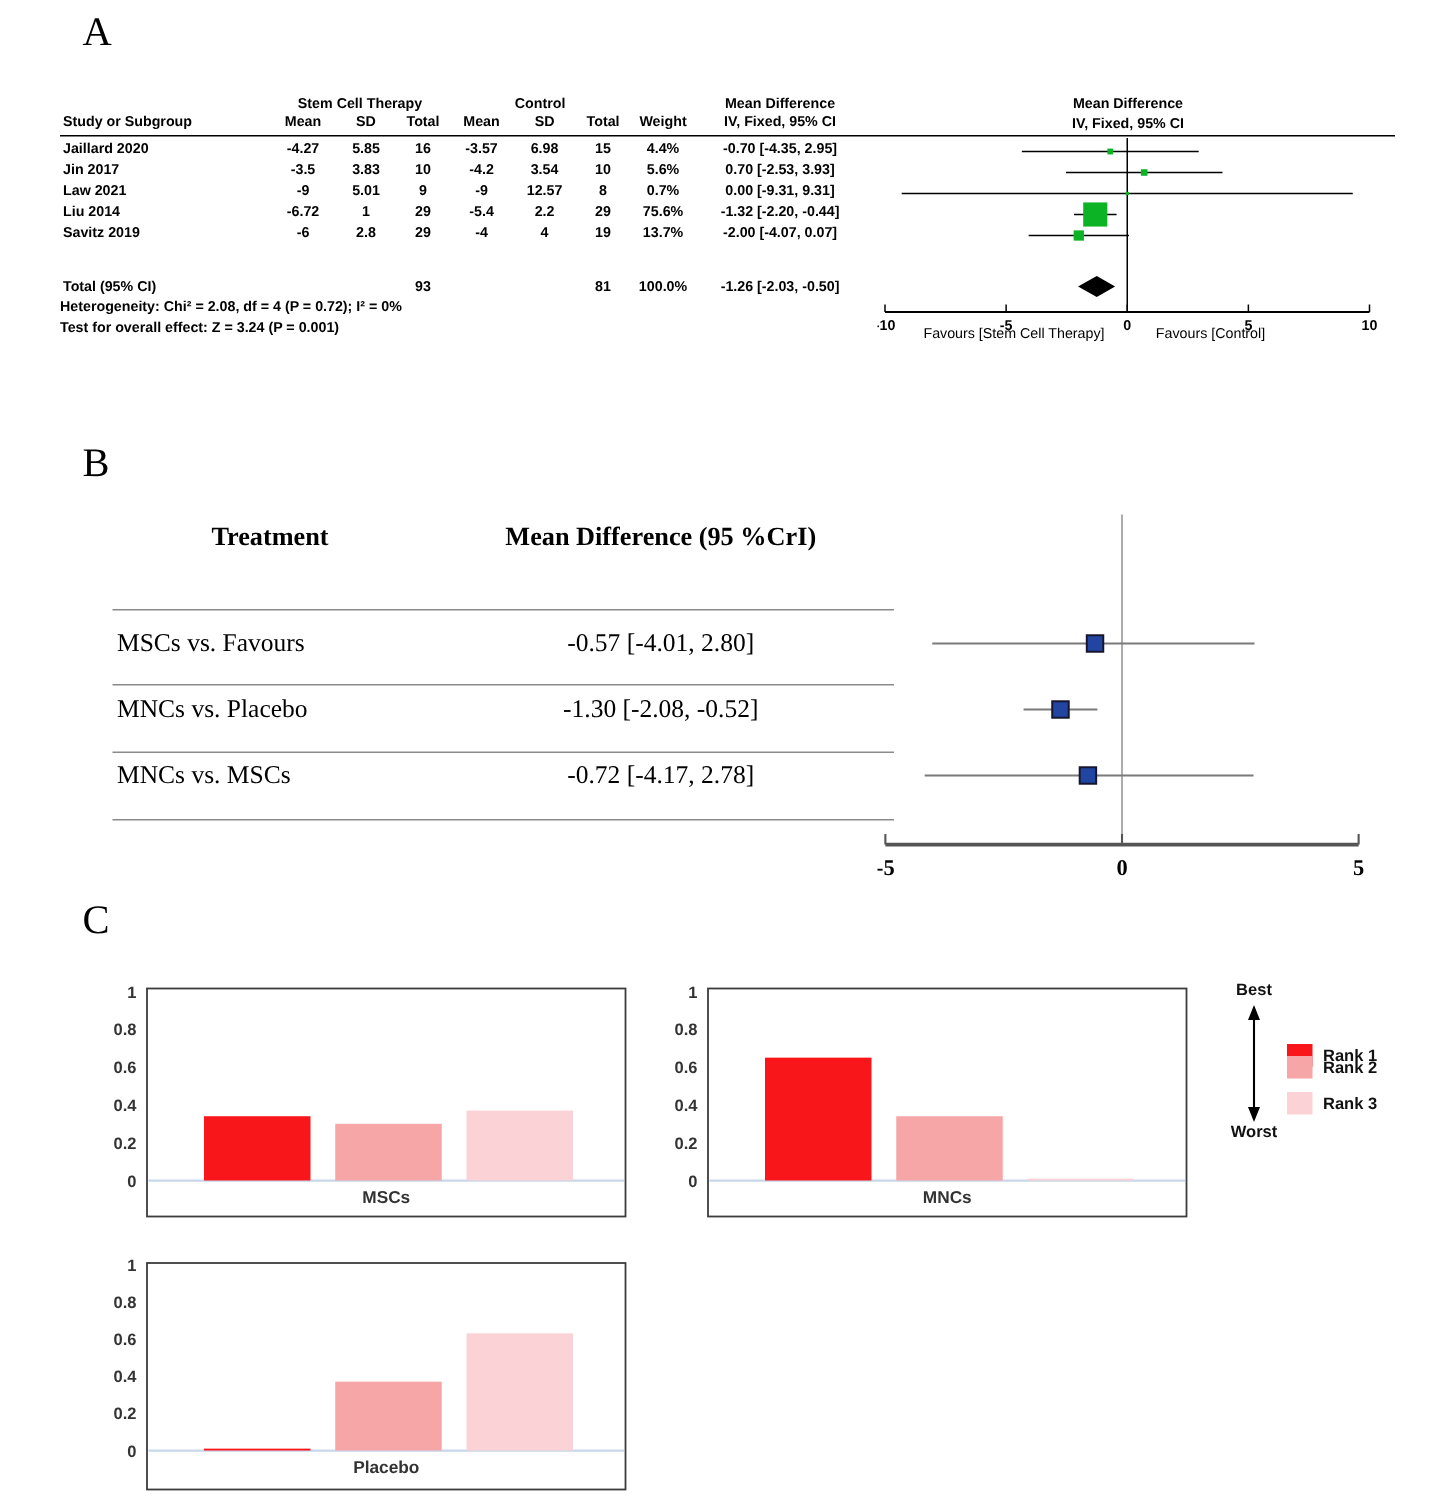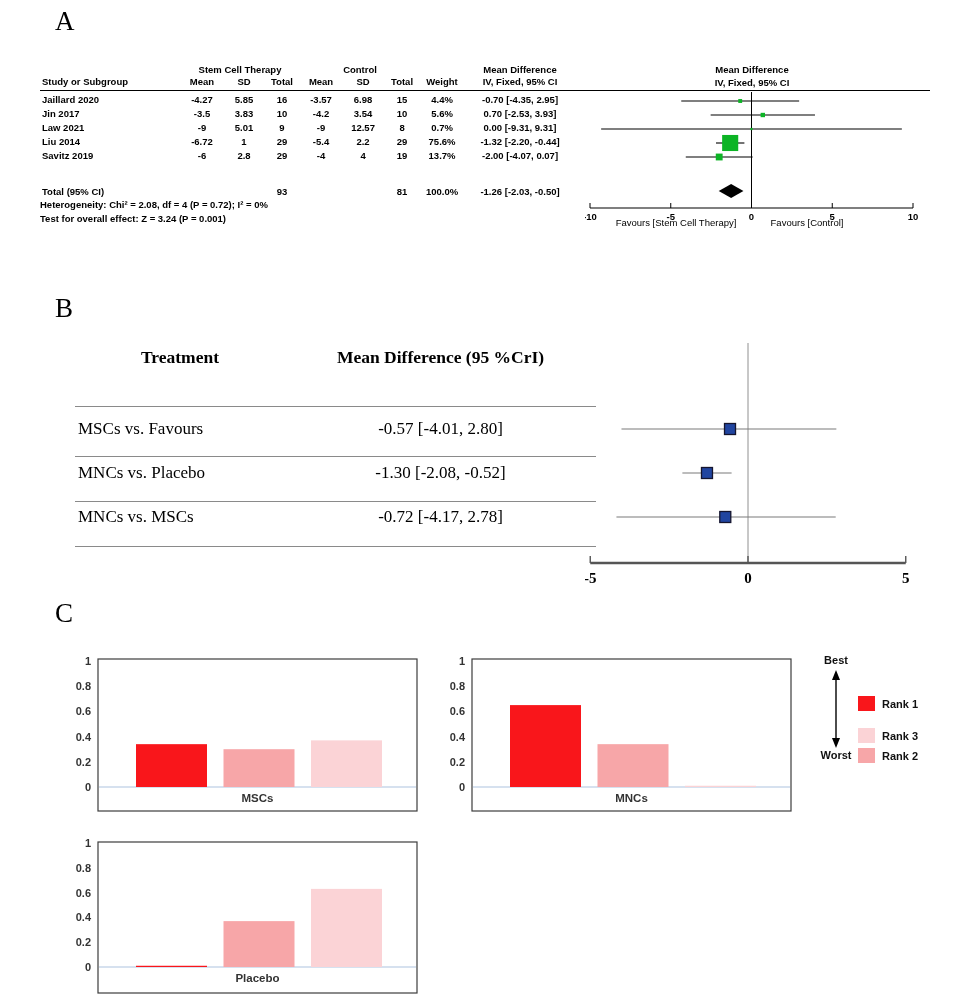--- a/index.html
+++ b/index.html
@@ -263,20 +263,20 @@
   <line x1="7" y1="9" x2="7" y2="69" stroke="#000" stroke-width="1.4"></line>
   <polygon points="7,0 3,10 11,10" fill="#000"></polygon>
   <polygon points="7,78 3,68 11,68" fill="#000"></polygon>
 </svg>
 <div class="abs legend-label" style="left:806px;top:749px;width:60px;text-align:center;">Worst</div>
 
 <div class="abs legend-entry" style="left:858px;top:696px;">
   <span class="legend-swatch" style="background: rgb(249, 22, 27);"></span>
   <span class="legend-label">Rank 1</span>
 </div>
-<div class="abs legend-entry" style="left:858px;top:704px;margin-top:44px;">
+<div class="abs legend-entry" style="left:858px;top:704px;">
   <span class="legend-swatch" style="background: rgb(247, 166, 168);"></span>
   <span class="legend-label">Rank 2</span>
 </div>
 <div class="abs legend-entry" style="left:858px;top:728px;">
   <span class="legend-swatch" style="background: rgb(251, 211, 214);"></span>
   <span class="legend-label">Rank 3</span>
 </div>
 
 </body></html>

